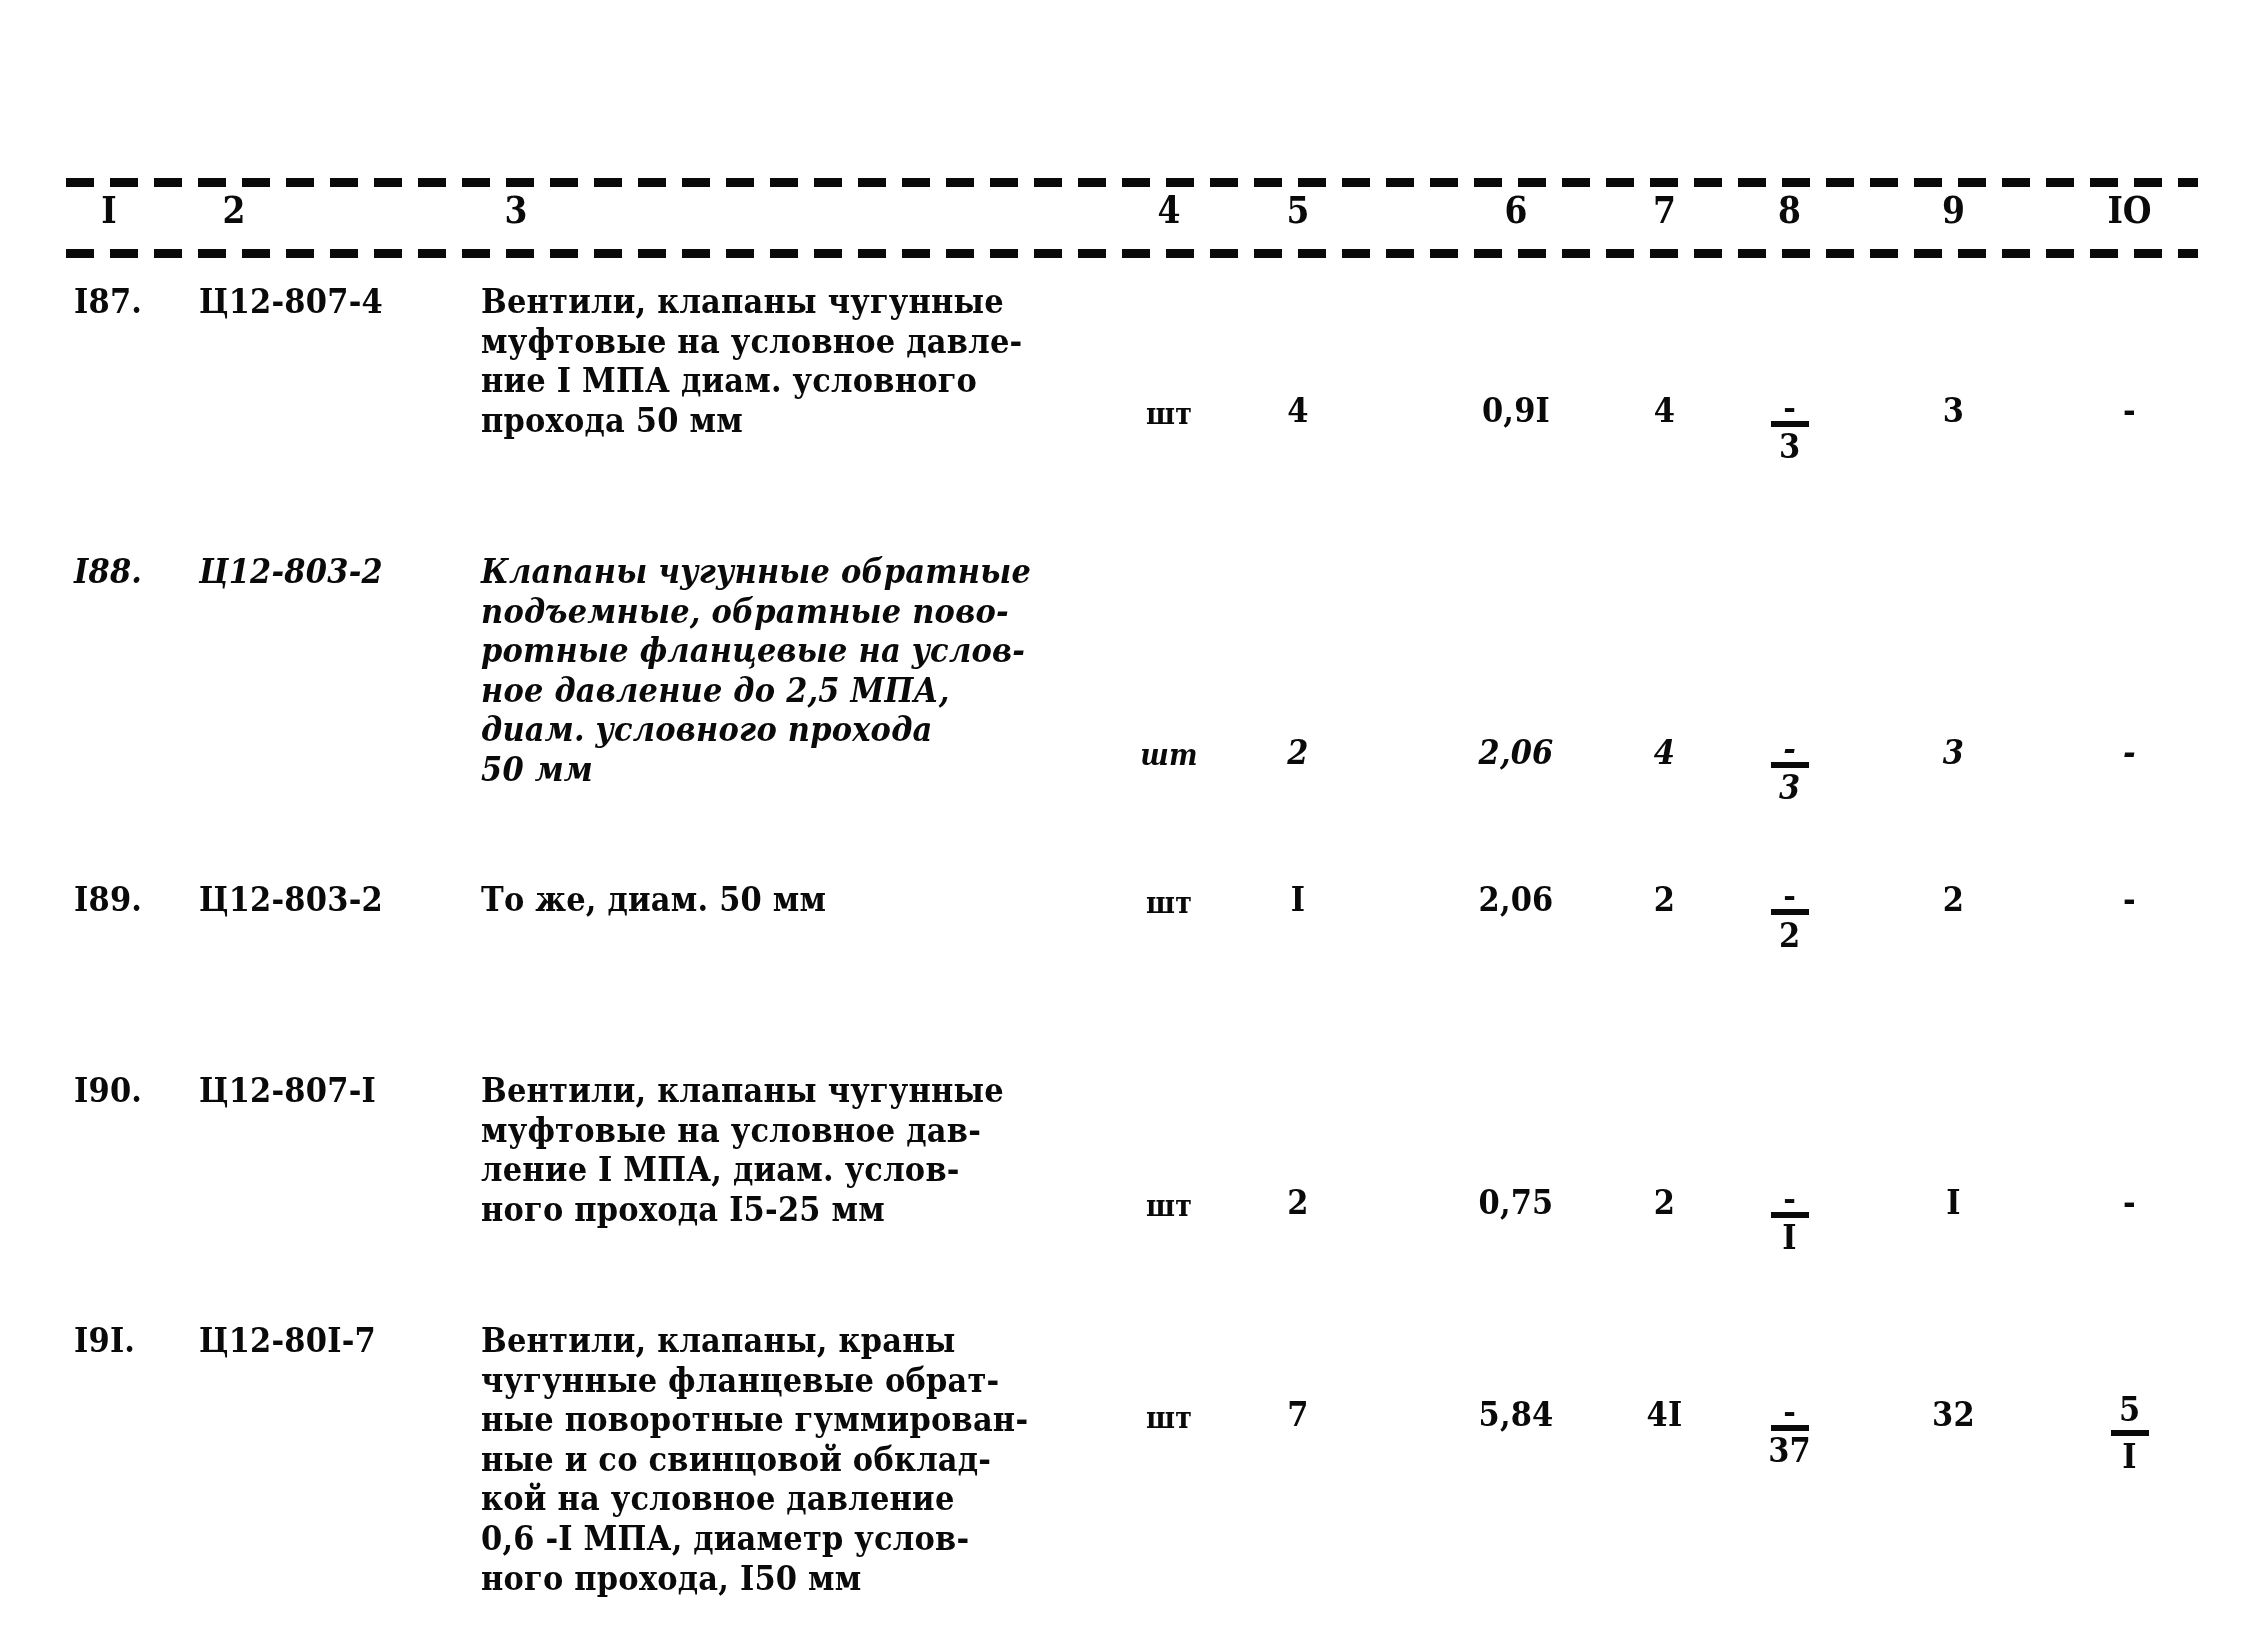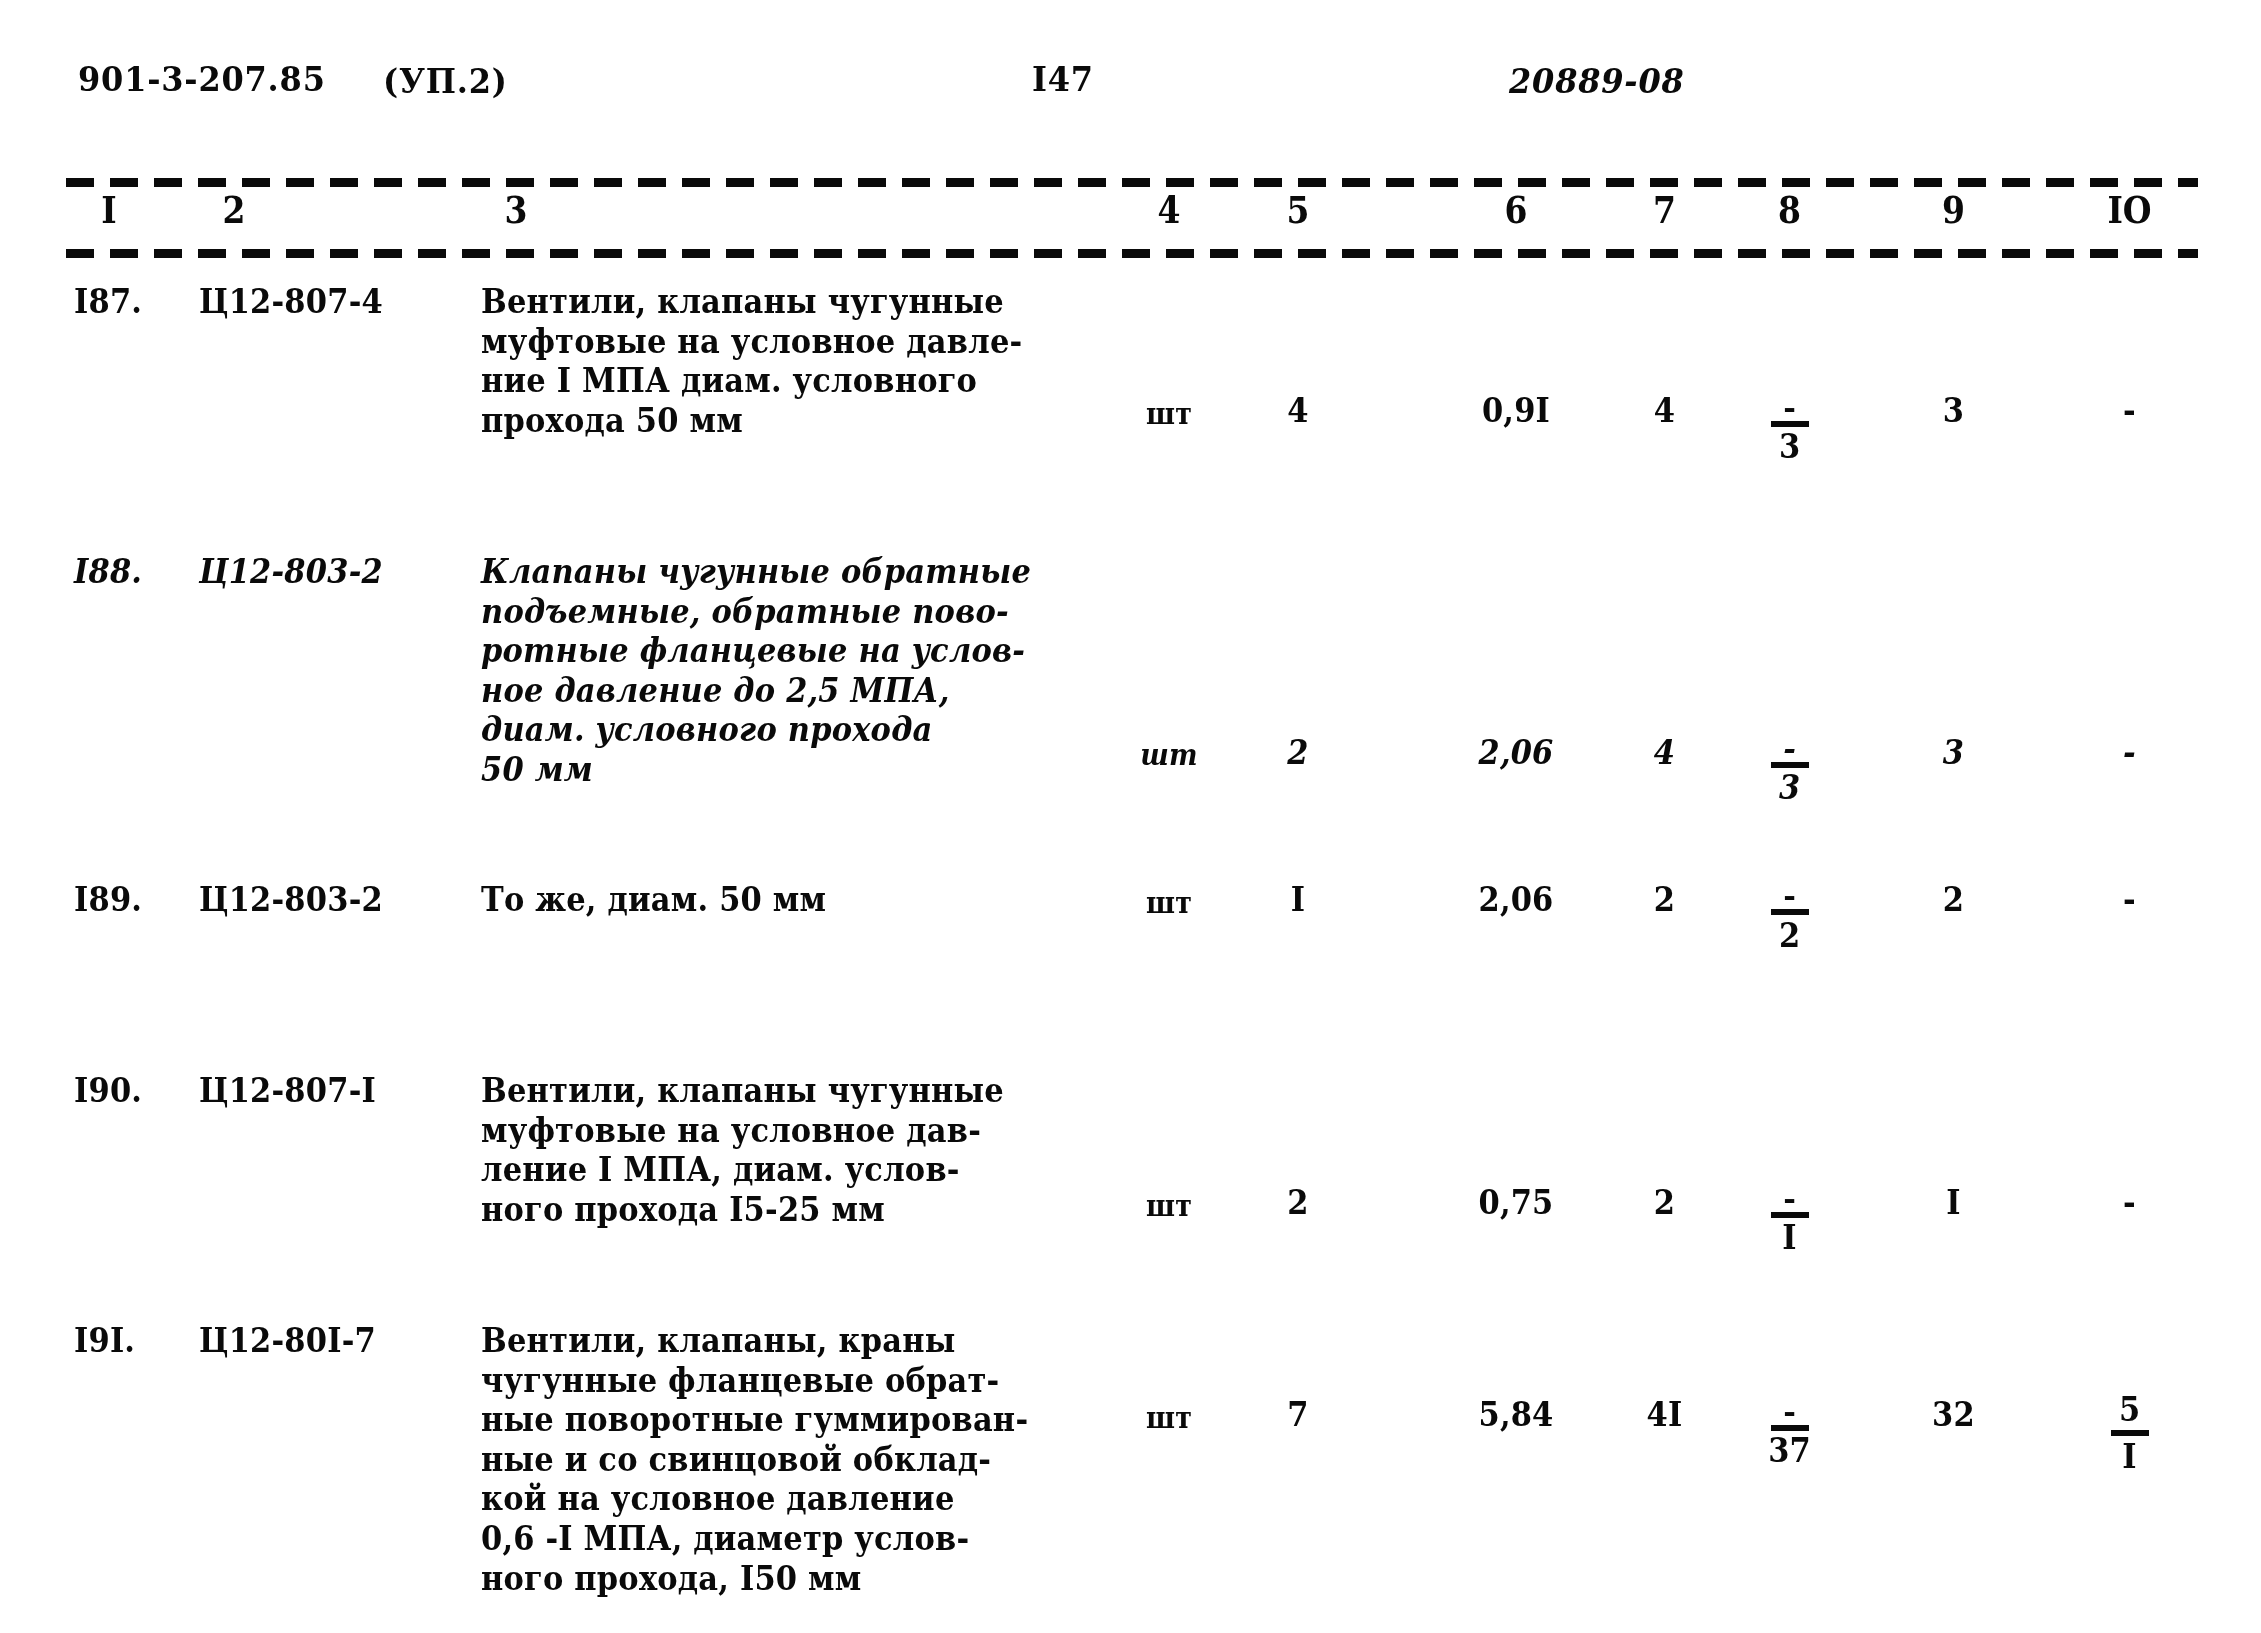--- a/index.html
+++ b/index.html
@@ -151,26 +151,20 @@
     font-size: 30.5px;
     line-height: 20.3px;
     height: 20.3px;
   }
 </style>
 </head>
 <body>
 
 <div class="page">
 
-  <div class="doc-header">
-    <div class="hdr hdr-code">901-3-207.85</div>
-    <div class="hdr hdr-album">(УП.2)</div>
-    <div class="hdr hdr-page">I47</div>
-    <div class="hdr hdr-right">20889-08</div>
-  </div>
 
   <div class="rule rule-top"></div>
   <div class="rule rule-bottom"></div>
 
   <div class="colnums">
     <div class="colnum" style="left:74px;width:70px;">I</div>
     <div class="colnum" style="left:199px;width:70px;">2</div>
     <div class="colnum" style="left:481px;width:70px;">3</div>
     <div class="colnum" style="left:1126px;width:86px;">4</div>
     <div class="colnum" style="left:1251px;width:94px;">5</div>

